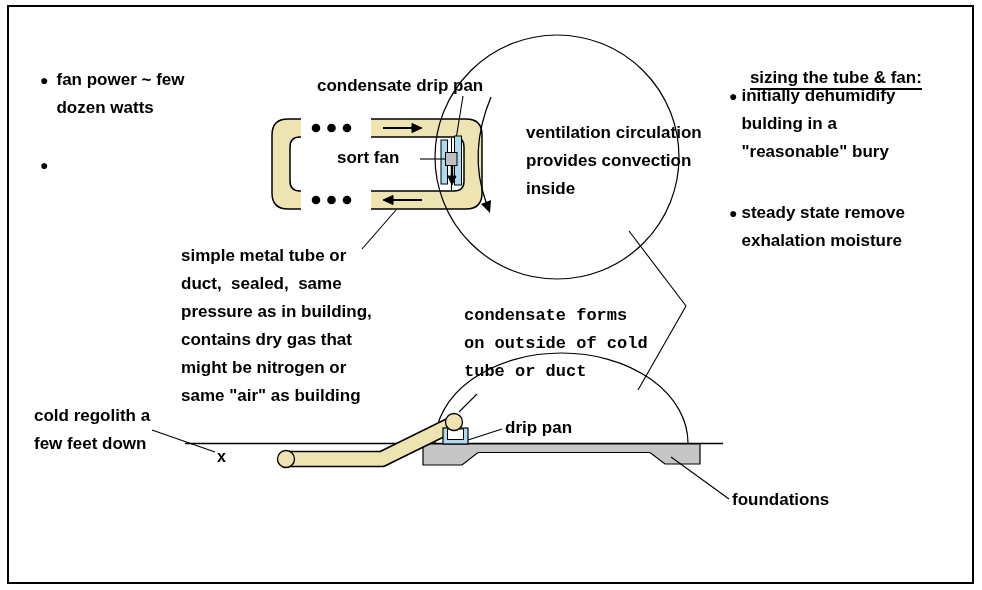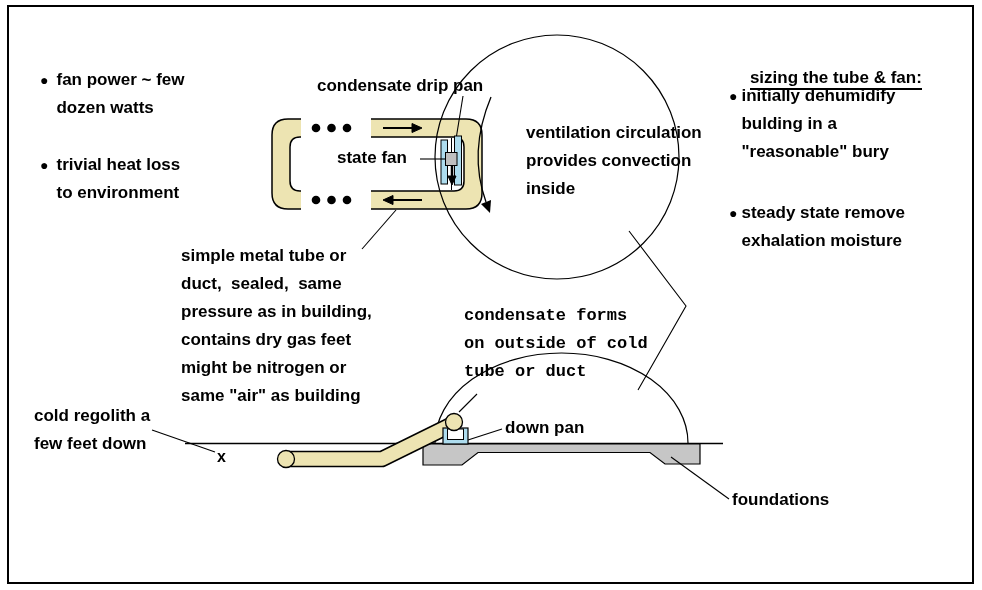--- a/index.html
+++ b/index.html
@@ -101,26 +101,24 @@
     </g>
   </svg>
 
   <div class="label bullet-item" style="left:40px; top:66px;">
     <span class="bullet gap-lg">●</span>
     <span>fan power ~ few
 dozen watts</span>
   </div>
   <div class="label bullet-item" style="left:40px; top:151px;">
     <span class="bullet gap-lg">●</span>
-    <span>trivial heat loss
-to environment</span>
   </div>
 
   <div class="label" style="left:281px; top:72px;margin-left:36px;">condensate drip pan</div>
-  <div class="label" style="left:337px; top:144px;">state fan</div>
+  <div class="label" style="left:337px; top:144px;">sort fan</div>
   <div class="label" style="left:510px; top:119px;margin-left:16px;">ventilation circulation
 provides convection
 inside</div>
 
   <div class="label" style="left:731px; top:36px;">
     <span class="underlined">sizing the tube &amp; fan:</span>
   </div>
   <div class="label bullet-item" style="left:729px; top:82px;">
     <span class="bullet gap-sm">●</span>
     <span>initially dehumidify
@@ -129,26 +127,26 @@
   </div>
   <div class="label bullet-item" style="left:729px; top:199px;">
     <span class="bullet gap-sm">●</span>
     <span>steady state remove
 exhalation moisture</span>
   </div>
 
   <div class="label" style="left:181px; top:242px;">simple metal tube or
 duct,  sealed,  same
 pressure as in building,
-contains dry gas feet
+contains dry gas that
 might be nitrogen or
 same "air" as building</div>
   <div class="label" style="left:464px; top:302px;font-family:Liberation Mono, monospace;">condensate forms
 on outside of cold
 tube or duct</div>
 
   <div class="label" style="left:34px; top:402px;">cold regolith a
 few feet down</div>
   <div class="label x-mark" style="left:217px; top:447px;">x</div>
-  <div class="label" style="left:505px; top:414px;">down pan</div>
+  <div class="label" style="left:505px; top:414px;">drip pan</div>
   <div class="label" style="left:732px; top:486px;text-align:right;">foundations</div>
 
 </div>
 
 </body></html>

